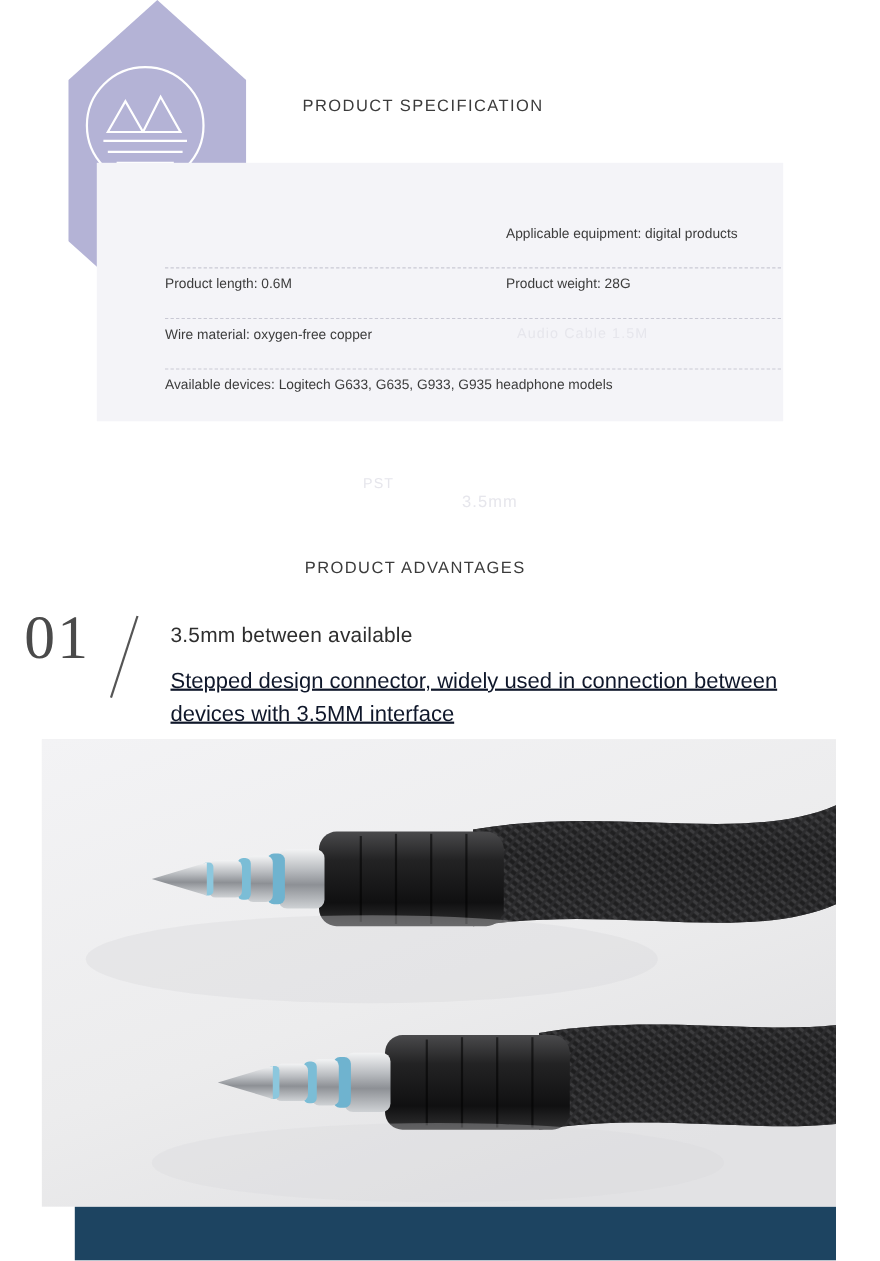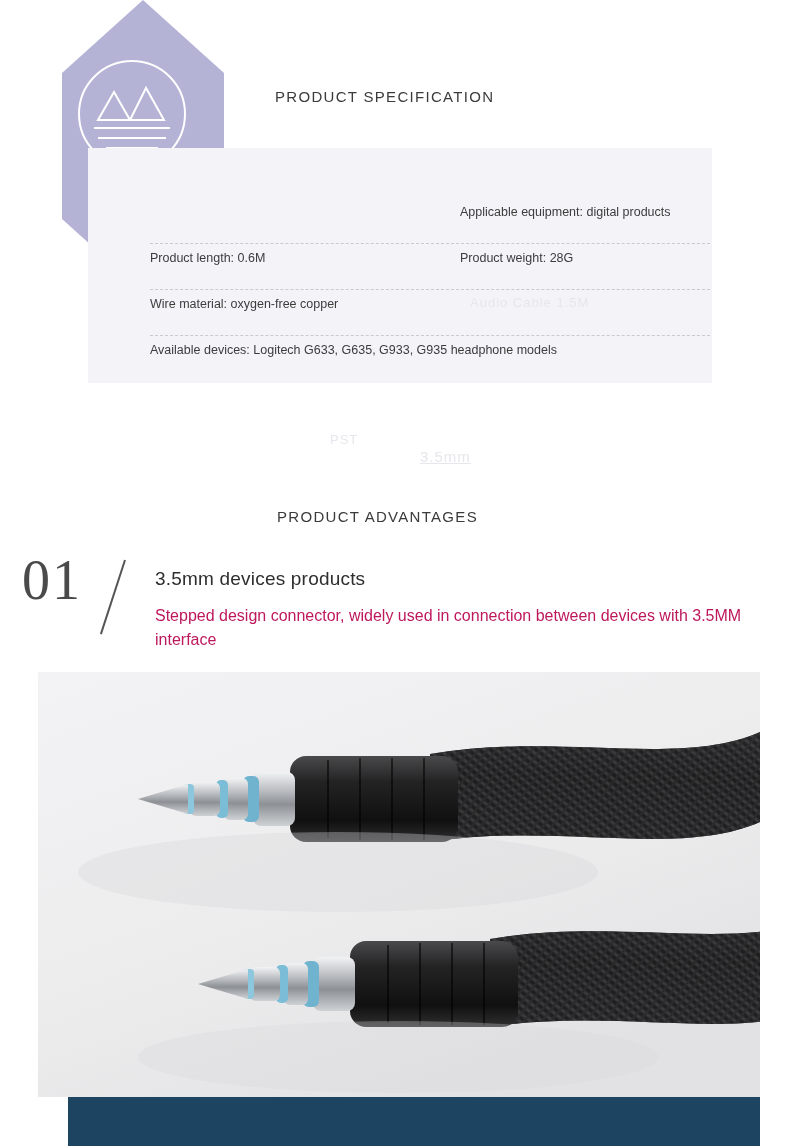--- a/index.html
+++ b/index.html
@@ -125,36 +125,37 @@
     font-size: 19px;
     color: #2e2e2e;
     letter-spacing: 0.2px;
     white-space: nowrap;
   }
   .adv-desc {
     position: absolute;
     left: 155px;
     top: 604px;
     width: 600px;
-    font-size: 16px;
-    color: #be185d;
+    font-size: 20px;
+    color: #0f172a;
     line-height: 1.5;
+    text-decoration: underline;
   }
 
   
   .watermark {
     position: absolute;
     color: #e6e6ec;
     font-size: 13px;
     white-space: nowrap;
     letter-spacing: 1px;
   }
   #wm1 { left: 470px; top: 295px; }
   #wm2 { left: 330px; top: 432px; }
-  #wm3 { left: 420px; top: 448px; font-size: 15px; text-decoration: underline; }
+  #wm3 { left: 420px; top: 448px; font-size: 15px; }
 
   
   .photo-accent {
     position: absolute;
     left: 68px;
     top: 712px;
     width: 692px;
     height: 434px;
     background: #1d4461;
   }
@@ -207,21 +208,21 @@
     </div>
   </div>
 
   <div class="watermark" id="wm1">Audio Cable 1.5M</div>
   <div class="watermark" id="wm2">PST</div>
   <div class="watermark" id="wm3">3.5mm</div>
 
   <div class="section-title" id="adv-title">PRODUCT ADVANTAGES</div>
   <div class="adv-number">01</div>
   <div class="adv-slash"></div>
-  <div class="adv-heading">3.5mm devices products</div>
+  <div class="adv-heading">3.5mm between available</div>
   <div class="adv-desc">Stepped design connector, widely used in connection between devices with 3.5MM interface</div>
 
   <div class="photo-accent"></div>
   <div class="photo">
     <svg width="722" height="425" viewBox="0 0 722 425">
       <defs>
         <linearGradient id="bg" x1="0" y1="0" x2="0.6" y2="1">
           <stop offset="0%" stop-color="#f3f3f5"></stop>
           <stop offset="60%" stop-color="#ececed"></stop>
           <stop offset="100%" stop-color="#e2e2e4"></stop>

